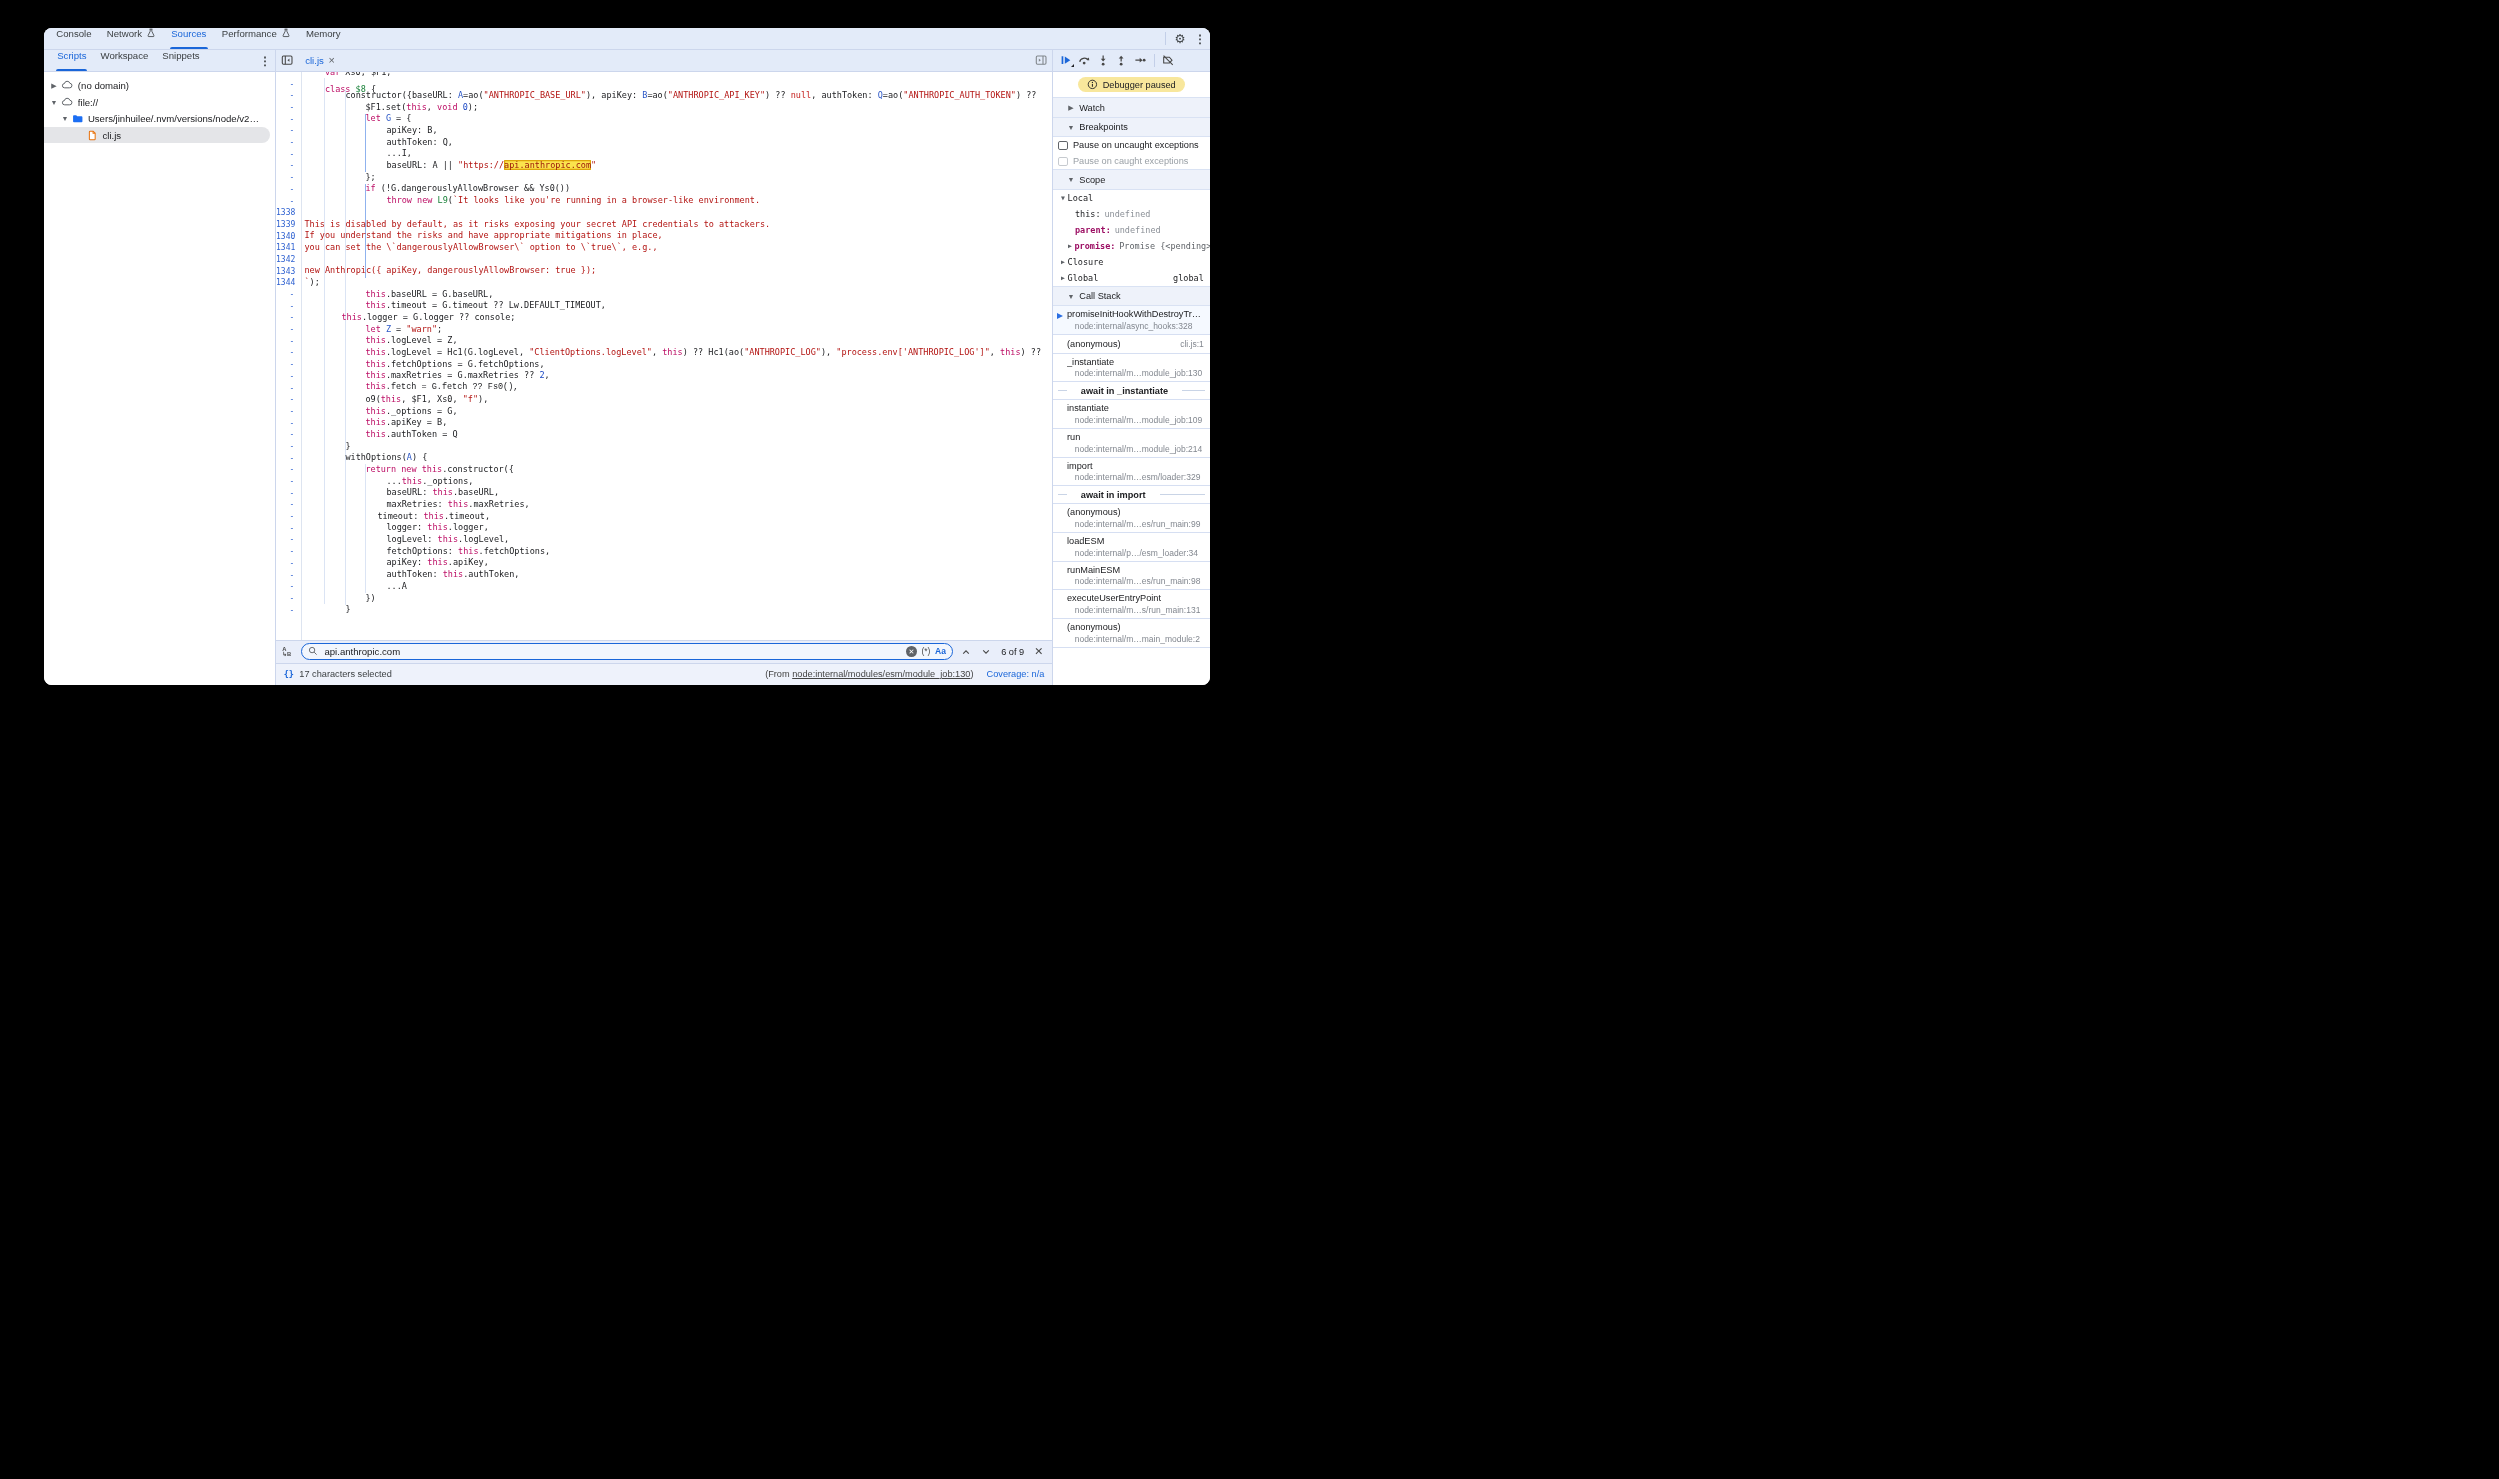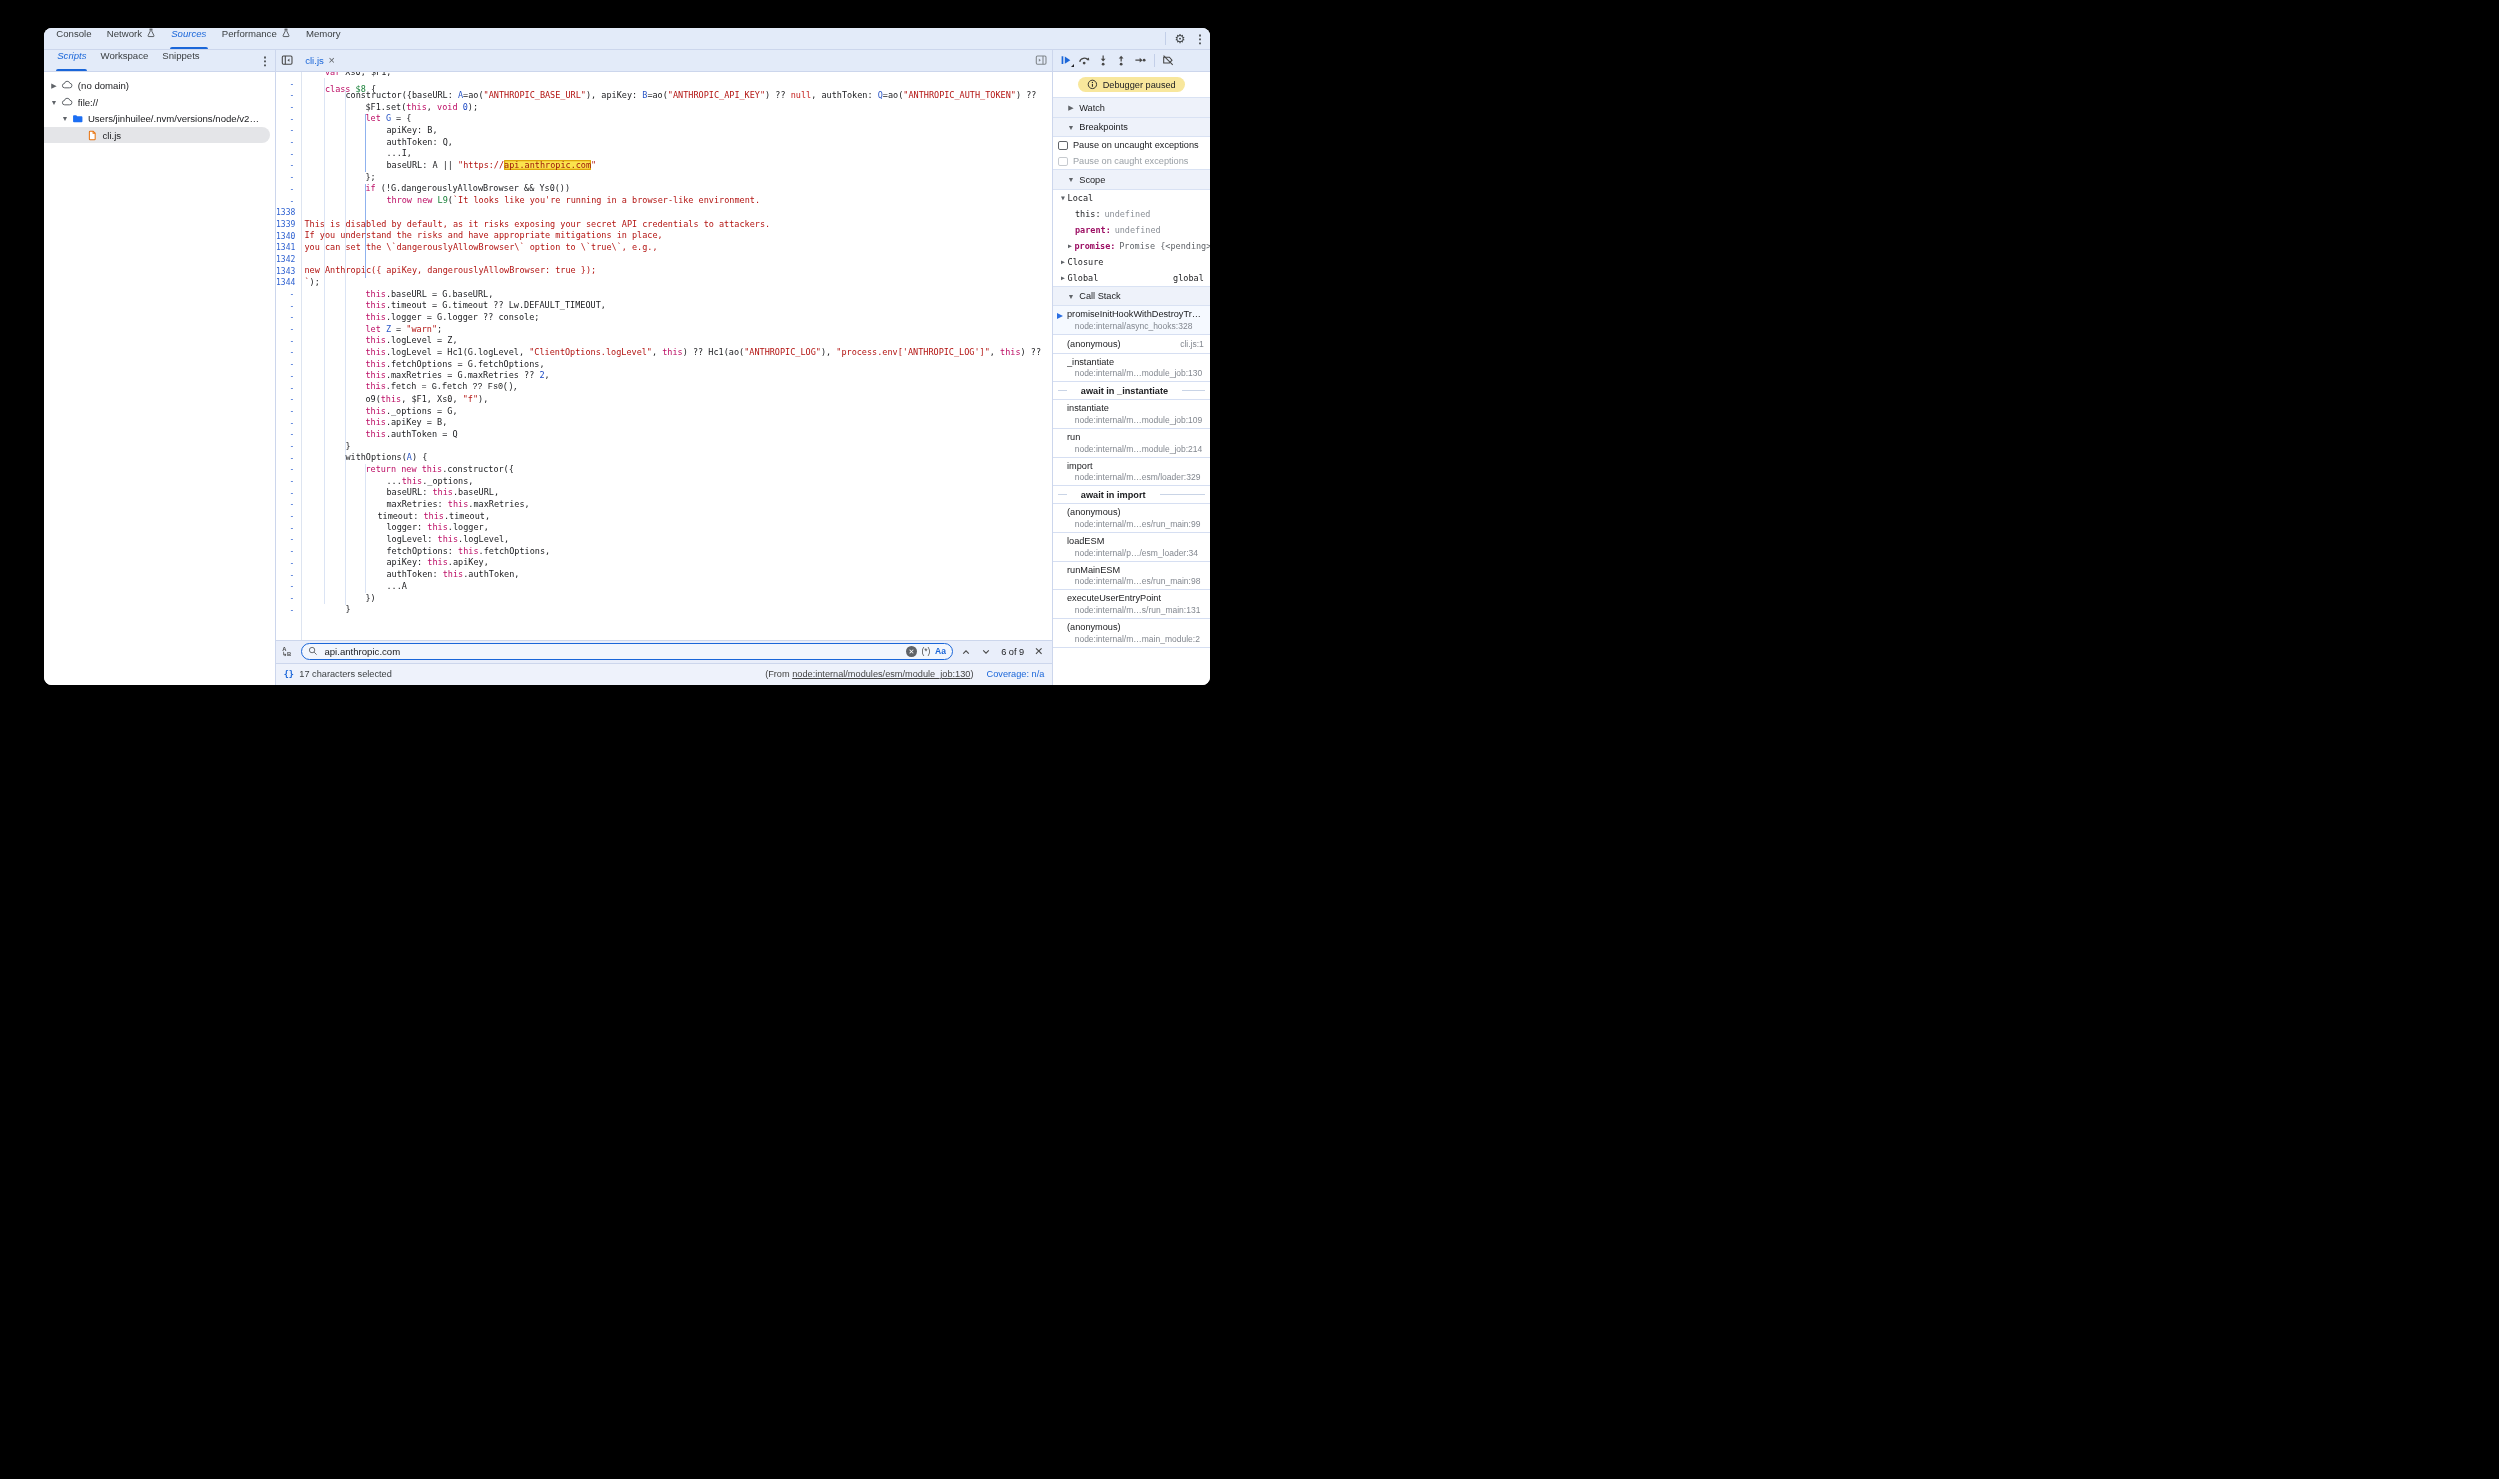--- a/index.html
+++ b/index.html
@@ -12,21 +12,21 @@
   .titlebar{height:21.5px;flex:none;background:#f2ebee;display:flex;align-items:center;position:relative;}
   .lights{display:flex;gap:6.2px;margin-left:7.7px;}
   .light{width:9.2px;height:9.2px;border-radius:50%;}
   .l-close{background:#ff5f57;}.l-min{background:#febc2e;}.l-zoom{background:#28c840;}
   .wtitle{position:absolute;left:0;right:0;text-align:center;font-size:10px;font-weight:700;color:#1f1f1f;}
   
   .tabbar{height:21px;flex:none;background:#e3ebf9;border-bottom:0.8px solid #ccd6ec;
           display:flex;align-items:stretch;padding-left:4.6px;}
   .tab{position:relative;display:flex;align-items:flex-start;gap:3.8px;padding:0 7.7px;
        font-size:9.6px;color:#3c4043;cursor:default;}
-  .tab.active{color:#1a66d9;font-style:italic;}
+  .tab.active{color:#1a66d9;}
   .tab .bar{position:absolute;left:6.2px;right:6.2px;bottom:0;height:2.3px;background:#1a66d9;border-radius:2.3px 2.3px 0 0;}
   .tb-spacer{flex:1;}
   .vsep{width:0.8px;height:12.3px;background:#c3cfe8;align-self:center;margin:0 4.6px;}
   .tb-ico{display:flex;align-items:center;justify-content:center;width:20px;align-self:center;height:18.5px;
           font-size:12.3px;color:#3c4043;}
   .kebab{font-size:11.5px;font-weight:700;color:#3c4043;letter-spacing:0;}
   
   .main{flex:1;display:flex;min-height:0;}
   
   .sidebar{width:231px;flex:none;border-right:0.8px solid #ccd6ec;background:#fff;display:flex;flex-direction:column;}
@@ -333,21 +333,21 @@
               <div class="cl">
                 <div class="gut">-</div>
                 <pre class="ct" style="padding-left: 64px;"><span class="tk-k">this</span><span class="tk-d">.baseURL = G.baseURL,</span></pre>
               </div>
               <div class="cl">
                 <div class="gut">-</div>
                 <pre class="ct" style="padding-left: 64px;"><span class="tk-k">this</span><span class="tk-d">.timeout = G.timeout ?? Lw.DEFAULT_TIMEOUT,</span></pre>
               </div>
               <div class="cl">
                 <div class="gut">-</div>
-                <pre class="ct" style="padding-left: 64px;"><span class="tk-k">this</span><span class="tk-d">.logger = G.logger ?? console;</span></pre>
+                <pre class="ct" style="padding-left: 40px;"><span class="tk-k">this</span><span class="tk-d">.logger = G.logger ?? console;</span></pre>
               </div>
               <div class="cl">
                 <div class="gut">-</div>
                 <pre class="ct" style="padding-left: 64px;"><span class="tk-k">let</span><span class="tk-d"> </span><span class="tk-v">Z</span><span class="tk-d"> = </span><span class="tk-s">"warn"</span><span class="tk-d">;</span></pre>
               </div>
               <div class="cl">
                 <div class="gut">-</div>
                 <pre class="ct" style="padding-left: 64px;"><span class="tk-k">this</span><span class="tk-d">.logLevel = Z,</span></pre>
               </div>
               <div class="cl">

